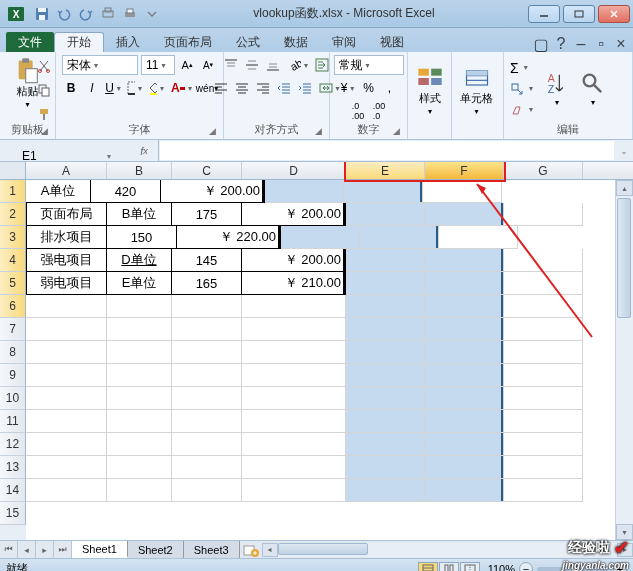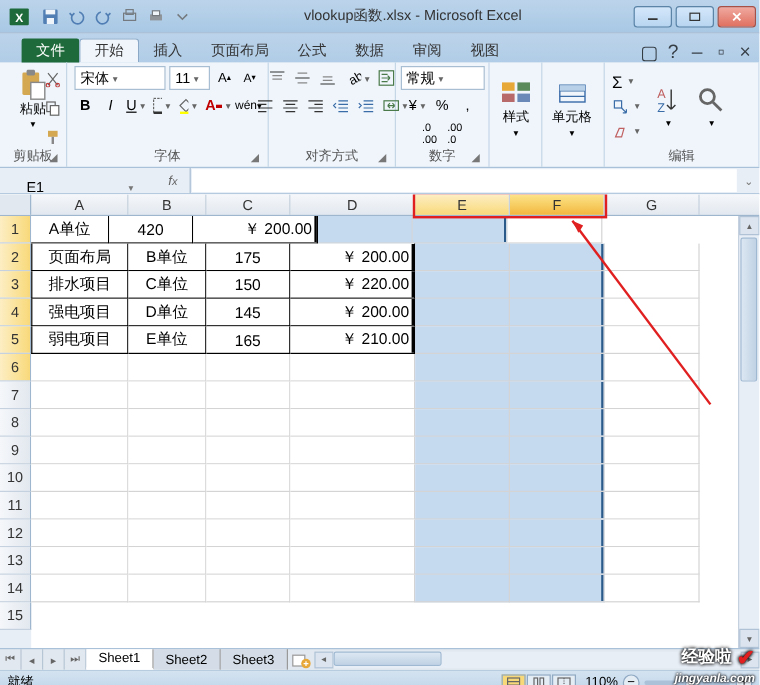--- a/index.html
+++ b/index.html
@@ -14,21 +14,21 @@
 .qat-btn svg { width: 14px; height: 14px; }
 .title-text { flex: 1; text-align: center; font-size: 12px; color: #333; }
 .win-controls { display: flex; gap: 3px; margin-right: 3px; }
 .win-btn { width: 32px; height: 18px; border: 1px solid #5b84a7; border-radius: 3px; display: flex; justify-content: center; align-items: center; font-size: 11px; cursor: pointer; }
 .win-min { background: linear-gradient(#d4e7fa, #b8d5f0); }
 .win-max { background: linear-gradient(#d4e7fa, #b8d5f0); }
 .win-close { background: linear-gradient(#f0a9a0, #e07060); border-color: #a85045; }
 
 
 .ribbon-tabs { height: 24px; background: linear-gradient(#bcd4eb, #b0cce6); display: flex; align-items: flex-end; padding-left: 0; position: relative; }
-.file-tab { background: #1e6a3a; color: #fff; padding: 3px 12px; font-size: 12px; border-radius: 2px 2px 0 0; margin-left: 18px; height: 20px; display: flex; align-items: center; cursor: pointer; }
+.file-tab { background: #1e6a3a; color: #fff; padding: 3px 12px; font-size: 12px; border-radius: 2px 2px 0 0; margin-left: 6px; height: 20px; display: flex; align-items: center; cursor: pointer; }
 .tab { padding: 3px 12px; font-size: 12px; color: #333; cursor: pointer; height: 20px; display: flex; align-items: center; }
 .tab.active { background: #eff5fb; border-radius: 3px 3px 0 0; border: 1px solid #8ba8c7; border-bottom: none; }
 .tab-right { position: absolute; right: 4px; display: flex; gap: 4px; align-items: center; }
 .tab-right-btn { width: 16px; height: 16px; cursor: pointer; display: flex; justify-content: center; align-items: center; opacity: 0.7; }
 
 
 .ribbon { height: 88px; background: #eff5fb; border-bottom: 1px solid #a9c1d9; display: flex; }
 .ribbon-group { border-right: 1px solid #c5d6e7; padding: 3px 6px 1px; display: flex; flex-direction: column; justify-content: space-between; position: relative; }
 .group-content { display: flex; gap: 4px; align-items: center; flex: 1; }
 .group-label { font-size: 11px; color: #555; text-align: center; padding-bottom: 1px; position: relative; }
@@ -541,30 +541,29 @@
           <div class="cell center data-border left-border" style="width: 81px;">页面布局</div>
           <div class="cell center data-border" style="width: 65px;">B单位</div>
           <div class="cell center data-border" style="width: 70px;">175</div>
           <div class="cell right data-border heavy-right" style="width: 104px;">￥   200.00</div>
           <div class="cell sel" style="width: 79px;"></div>
           <div class="cell sel sel-right" style="width: 79px;"></div>
           <div class="cell" style="width: 79px;"></div>
         </div>
         <div class="row">
           <div class="cell center data-border left-border" style="width: 81px;">排水项目</div>
-          <div class="cell center data-border" style="width: 65px;">C单位</div>
           <div class="cell center data-border" style="width: 70px;">150</div>
           <div class="cell right data-border heavy-right" style="width: 104px;">￥   220.00</div>
           <div class="cell sel" style="width: 79px;"></div>
           <div class="cell sel sel-right" style="width: 79px;"></div>
           <div class="cell" style="width: 79px;"></div>
         </div>
         <div class="row">
           <div class="cell center data-border left-border" style="width: 81px;">强电项目</div>
-          <div class="cell center data-border" style="width: 65px;">D单位</div>
+          <div class="cell center data-border" style="width: 65px; text-decoration: underline;">D单位</div>
           <div class="cell center data-border" style="width: 70px;">145</div>
           <div class="cell right data-border heavy-right" style="width: 104px;">￥   200.00</div>
           <div class="cell sel" style="width: 79px;"></div>
           <div class="cell sel sel-right" style="width: 79px;"></div>
           <div class="cell" style="width: 79px;"></div>
         </div>
         <div class="row">
           <div class="cell center data-border left-border" style="width: 81px;">弱电项目</div>
           <div class="cell center data-border" style="width: 65px;">E单位</div>
           <div class="cell center data-border" style="width: 70px;">165</div>

